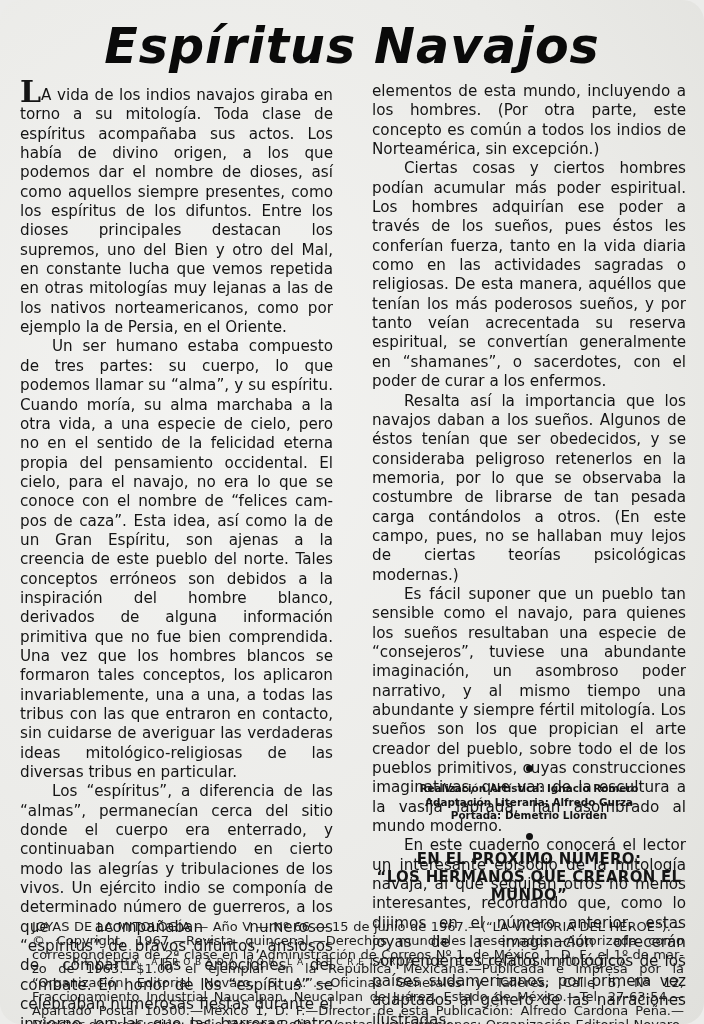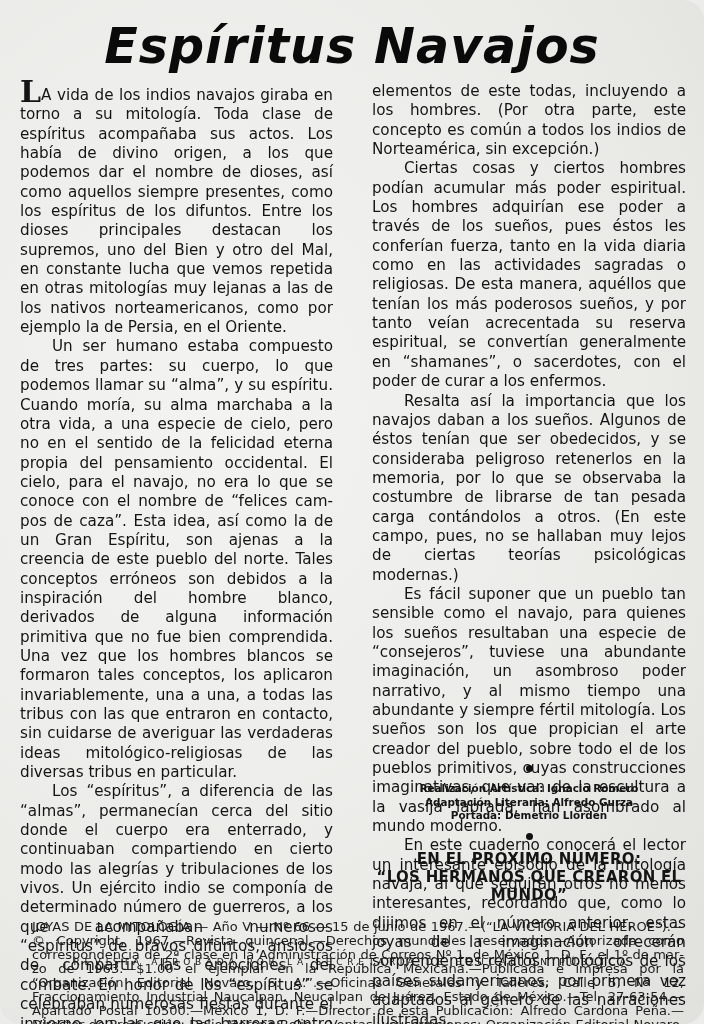--- a/index.html
+++ b/index.html
@@ -77,21 +77,21 @@
   <h1 class="title" style="margin:0;">Espíritus Navajos</h1>
 
   <div class="col col-left">
     <p class="first"><span class="dropcap">L</span><span>A vida de los indios navajos giraba en torno a su mitología. Toda clase de espíritus acompa­ñaba sus actos. Los había de divino origen, a los que podemos dar el nombre de dioses, así como aquellos siempre presentes, como los espíritus de los difuntos. Entre los dioses principales desta­can los supremos, uno del Bien y otro del Mal, en constante lucha que vemos repetida en otras mito­logías muy lejanas a las de los nativos norteame­ricanos, como por ejemplo la de Persia, en el Oriente.</span></p>
     <p>Un ser humano estaba compuesto de tres par­tes: su cuerpo, lo que podemos llamar su “alma”, y su espíritu. Cuando moría, su alma marchaba a la otra vida, a una especie de cielo, pero no en el sentido de la felicidad eterna propia del pensa­miento occidental. El cielo, para el navajo, no era lo que se conoce con el nombre de “felices cam­pos de caza”. Esta idea, así como la de un Gran Espíritu, son ajenas a la creencia de este pueblo del norte. Tales conceptos erróneos son debidos a la inspiración del hombre blanco, derivados de alguna información primitiva que no fue bien comprendida. Una vez que los hombres blancos se formaron tales conceptos, los aplicaron inva­riablemente, una a una, a todas las tribus con las que entraron en contacto, sin cuidarse de averi­guar las verdaderas ideas mitológico-religiosas de las diversas tribus en particular.</p>
     <p>Los “espíritus”, a diferencia de las “almas”, permanecían cerca del sitio donde el cuerpo era enterrado, y continuaban compartiendo en cierto modo las alegrías y tribulaciones de los vivos. Un ejército indio se componía de determinado número de guerreros, a los que acompañaban numerosos “espíritus” de bravos difuntos, ansiosos de com­partir las emociones del combate. En honor de los “espíritus” se celebraban numerosas fiestas duran­te el invierno, en las que las barreras entre los vivos y los muertos eran derrumbadas para per­mitir que los difuntos compartieran la comida y participaran activamente en los bailes y los juegos.</p>
 
   </div>
 
   <div class="col col-right">
-    <p class="cont">elementos de este todas, incluyendo a los hom­bres. (Por otra parte, este concepto es común a todos los indios de Norteamérica, sin excepción.)</p>
+    <p class="cont">elementos de esta mundo, incluyendo a los hom­bres. (Por otra parte, este concepto es común a todos los indios de Norteamérica, sin excepción.)</p>
     <p>Ciertas cosas y ciertos hombres podían acumu­lar más poder espiritual. Los hombres adquirían ese poder a través de los sueños, pues éstos les conferían fuerza, tanto en la vida diaria como en las actividades sagradas o religiosas. De esta ma­nera, aquéllos que tenían los más poderosos sue­ños, y por tanto veían acrecentada su reserva espiritual, se convertían generalmente en “sha­manes”, o sacerdotes, con el poder de curar a los enfermos.</p>
     <p>Resalta así la importancia que los navajos da­ban a los sueños. Algunos de éstos tenían que ser obedecidos, y se consideraba peligroso retener­los en la memoria, por lo que se observaba la costumbre de librarse de tan pesada carga con­tándolos a otros. (En este campo, pues, no se hallaban muy lejos de ciertas teorías psicológicas modernas.)</p>
     <p>Es fácil suponer que un pueblo tan sensible como el navajo, para quienes los sueños resulta­ban una especie de “consejeros”, tuviese una abundante imaginación, un asombroso poder narrativo, y al mismo tiempo una abundante y siempre fértil mitología. Los sueños son los que propician el arte creador del pueblo, sobre todo el de los pueblos primitivos, cuyas construcciones imaginativas, que van de la escultura a la vasija labrada, han asombrado al mundo moderno.</p>
     <p>En este cuaderno conocerá el lector un inte­resante episodio de la mitología navaja, al que seguirán otros no menos interesantes, recordando que, como lo dijimos en el número anterior, estas joyas de la imaginación ofrecerán sorprendentes relatos mitológicos de los países sudamericanos, por primera vez adaptados al género de las narra­ciones ilustradas.</p>
   </div>
 
   <div class="credits">
     <div class="bullet"></div>
     <span class="line">Realización Artística: Ignacio Romero</span>
     <span class="line">Adaptación Literaria: Alfredo Gurza</span>

